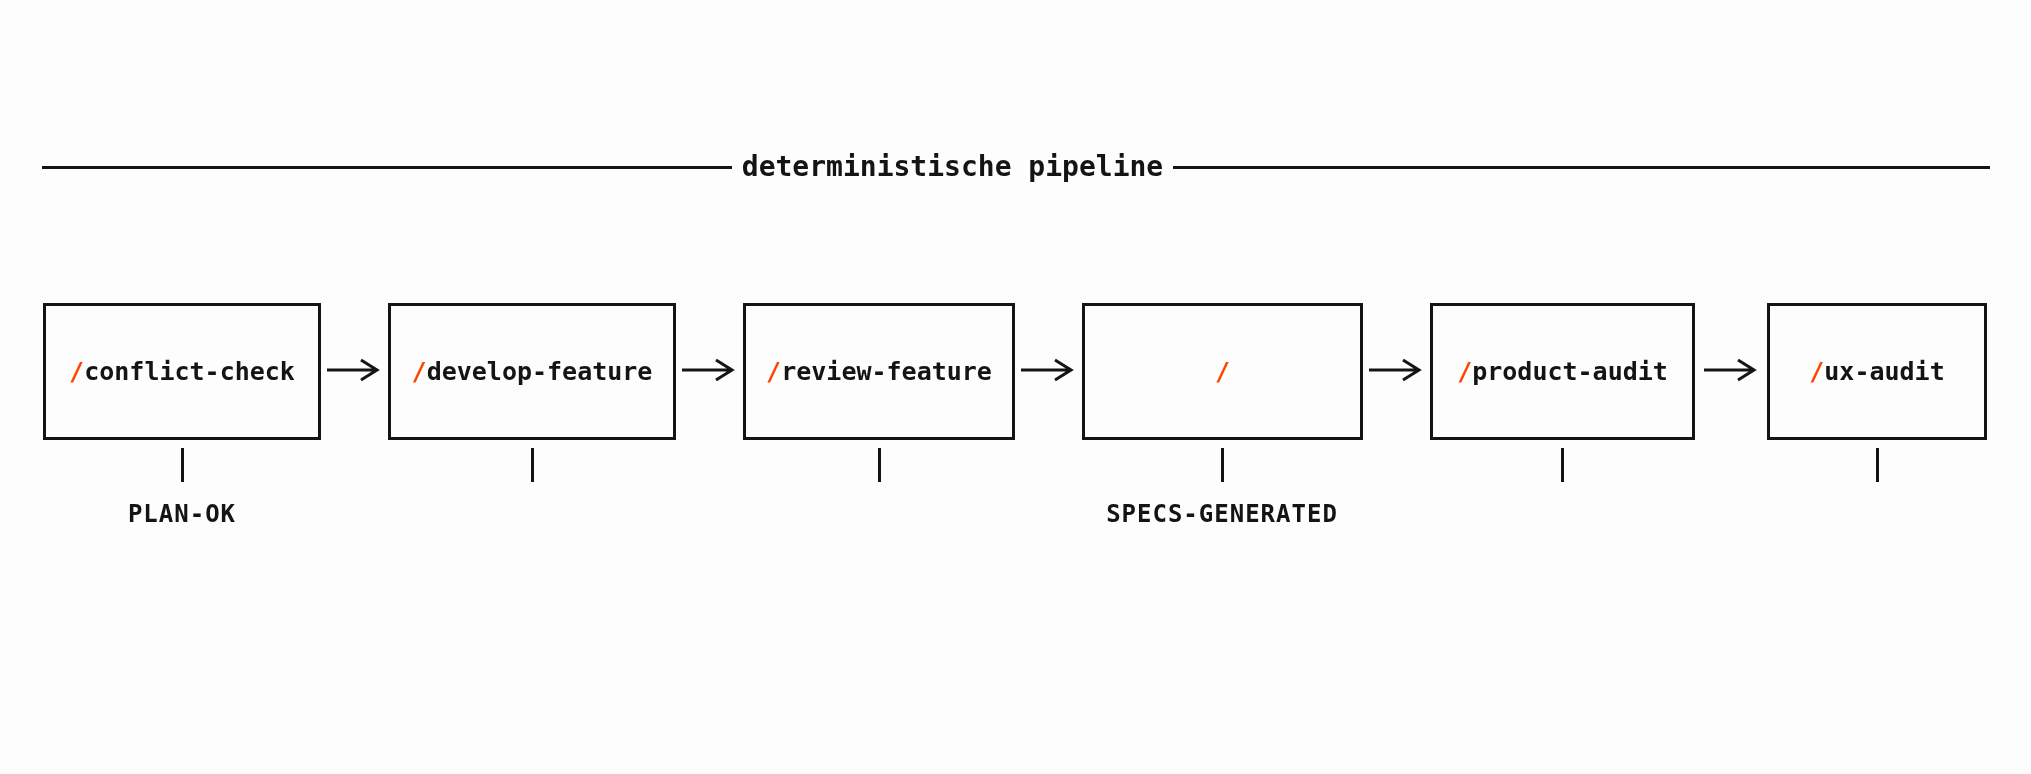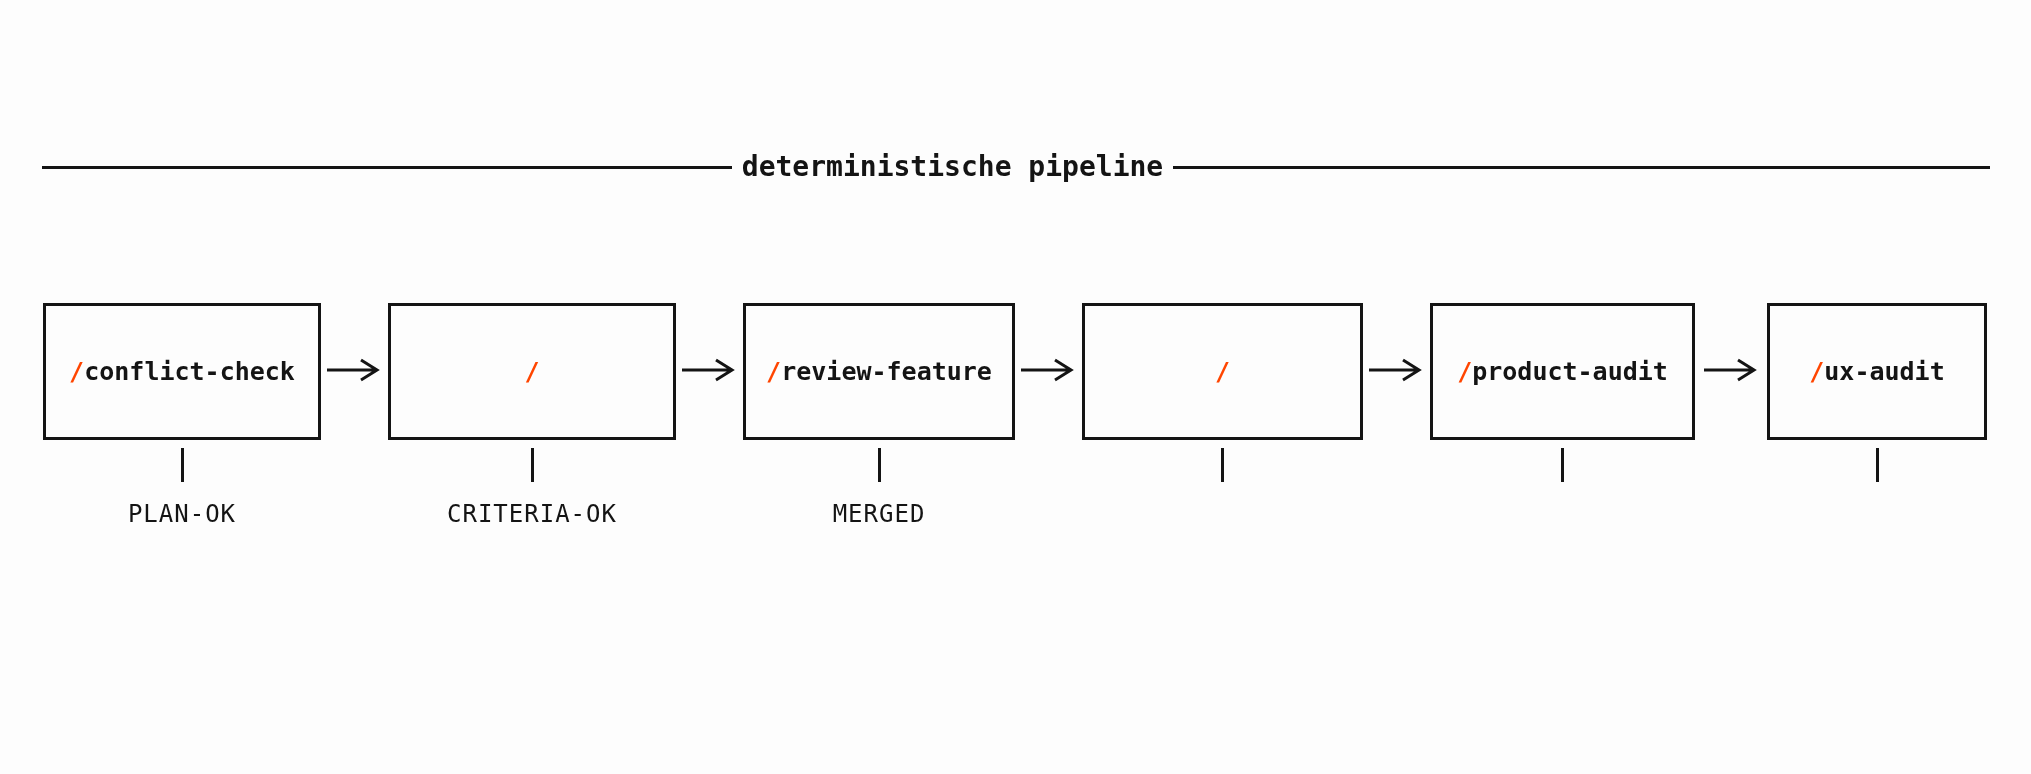--- a/index.html
+++ b/index.html
@@ -22,21 +22,21 @@
     border:3px solid var(--ink); background:var(--bg);
     display:flex; align-items:center; justify-content:center;
     font-size:25px; font-weight:bold; white-space:nowrap;
   }
   .slash { color:var(--accent); }
   .arrow { position:absolute; top:357px; width:58px; height:26px; }
   .arrow path { stroke:var(--ink); stroke-width:3; fill:none; stroke-linejoin:miter; }
   .tick { position:absolute; top:448px; width:3px; height:34px; background:var(--ink); }
   .status {
     position:absolute; top:500px; width:300px; text-align:center;
-    font-size:24px; font-weight:normal; letter-spacing:1px; white-space:nowrap;
+    font-size:24px; font-weight:bold; letter-spacing:1px; white-space:nowrap;
   }
 </style>
 </head>
 <body>
 
 <div class="canvas">
 
   <div class="rule rule-left"></div>
   <div class="title">deterministische pipeline</div>
   <div class="rule rule-right"></div>
@@ -47,43 +47,43 @@
   </div>
   <div class="tick" style="left:180.5px"></div>
   <div class="status" style="left:32px">PLAN-OK</div>
 
   <svg class="arrow" style="left:325px" viewBox="0 0 58 26">
       <path d="M2 13 L50 13 M36 3 L52 13 L36 23"></path>
     </svg>
 
   <div class="box" style="left:388px;width:288px">
     <span class="slash">/</span>
+      <span>develop-feature</span>
   </div>
   <div class="tick" style="left:530.5px"></div>
-  <div class="status" style="left:382px">CRITERIA-OK</div>
 
   <svg class="arrow" style="left:680px" viewBox="0 0 58 26">
       <path d="M2 13 L50 13 M36 3 L52 13 L36 23"></path>
     </svg>
 
   <div class="box" style="left:743px;width:272px">
     <span class="slash">/</span>
       <span>review-feature</span>
   </div>
   <div class="tick" style="left:877.5px"></div>
-  <div class="status" style="left:729px">MERGED</div>
 
   <svg class="arrow" style="left:1019px" viewBox="0 0 58 26">
       <path d="M2 13 L50 13 M36 3 L52 13 L36 23"></path>
     </svg>
 
   <div class="box" style="left:1082px;width:281px">
     <span class="slash">/</span>
   </div>
   <div class="tick" style="left:1221px"></div>
+  <div class="status" style="left:1072px">SPECS-GENERATED</div>
 
   <svg class="arrow" style="left:1367px" viewBox="0 0 58 26">
       <path d="M2 13 L50 13 M36 3 L52 13 L36 23"></path>
     </svg>
 
   <div class="box" style="left:1430px;width:265px">
     <span class="slash">/</span>
       <span>product-audit</span>
   </div>
   <div class="tick" style="left:1561px"></div>

